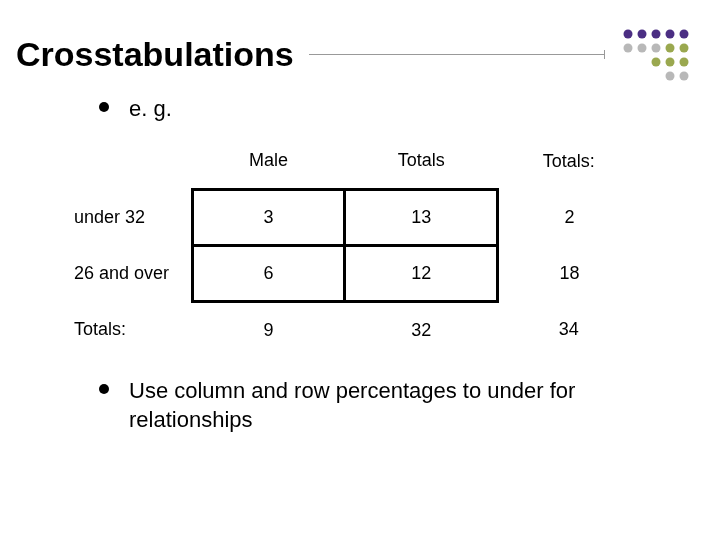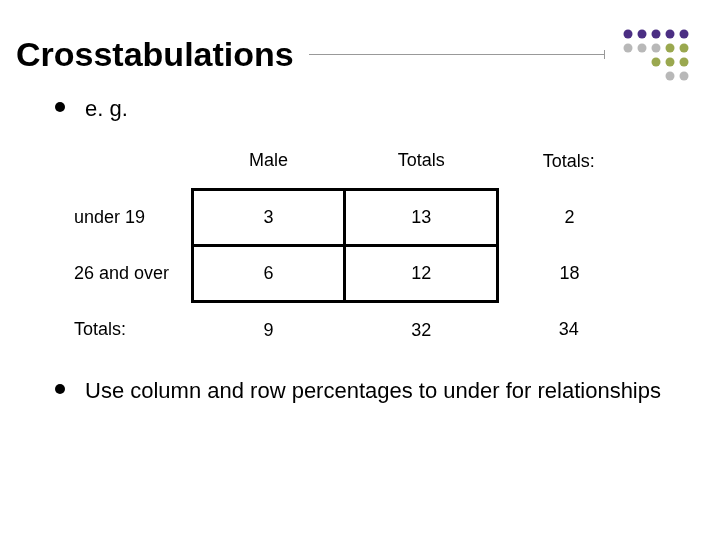--- a/index.html
+++ b/index.html
@@ -39,20 +39,21 @@
     background: #999;
   }
   .dots {
     position: absolute;
     top: 28px;
     right: 20px;
   }
   .dots svg { display: block; }
   .bullets {
     padding: 20px 36px 0 55px;
+    margin-left: 44px;
   }
   .bitem {
     display: flex;
     align-items: flex-start;
     font-size: 22px;
     margin-bottom: 8px;
   }
   .dot {
     width: 10px; height: 10px;
     border-radius: 50%;
@@ -134,21 +135,21 @@
         <col class="col-t">
     </colgroup>
     <tbody>
         <tr class="hdr-row">
       <th></th>
       <th>Male</th>
       <th>Totals</th>
       <th>Totals:</th>
     </tr>
     <tr>
-      <th class="rowlab">under 19</th>
+      <th class="rowlab">under 32</th>
       <td class="boxed">3</td>
       <td class="boxed">13</td>
       <td>2</td>
     </tr>
     <tr>
       <th class="rowlab">26 and over</th>
       <td class="boxed">6</td>
       <td class="boxed">12</td>
       <td>18</td>
     </tr>

